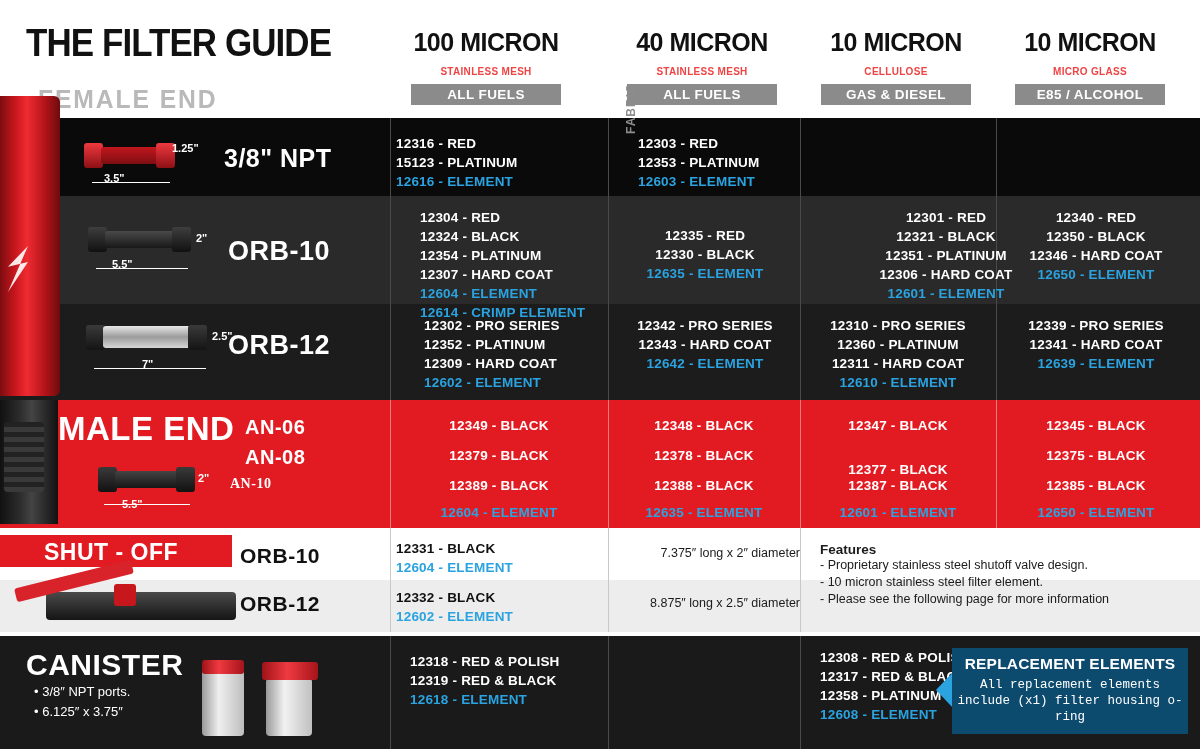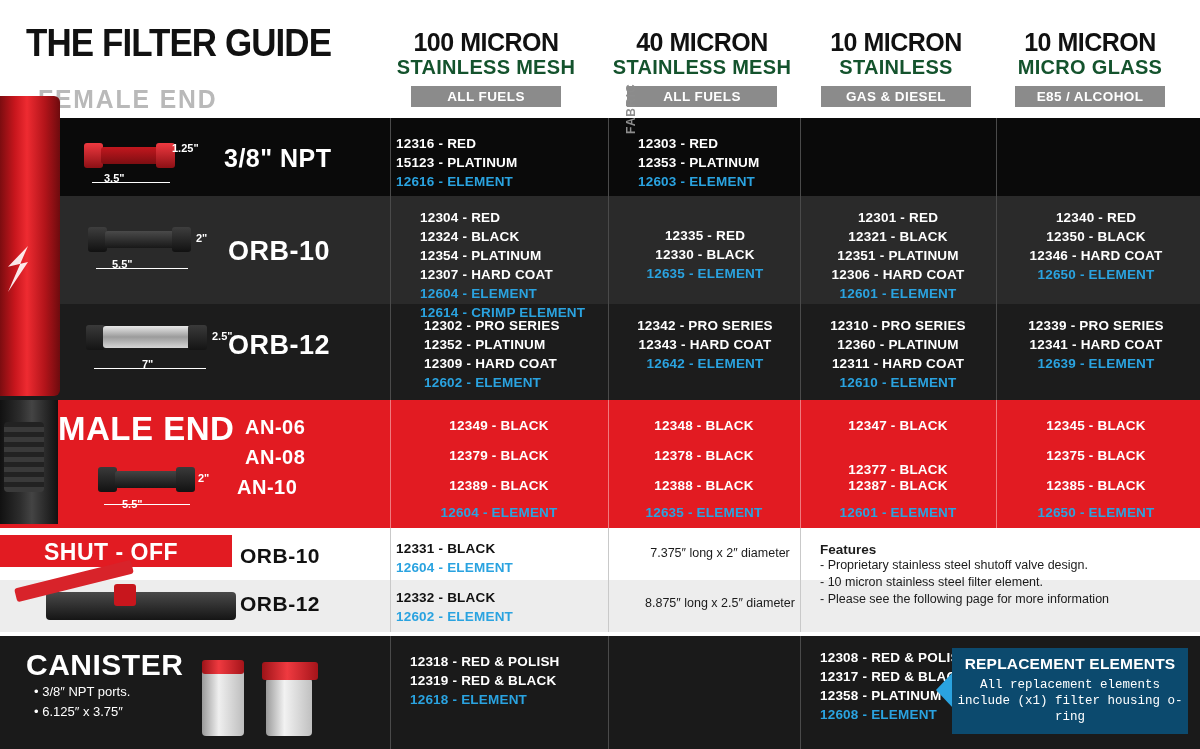--- a/index.html
+++ b/index.html
@@ -6,21 +6,21 @@
   body{width:1200px;height:749px;font-family:"Liberation Sans",sans-serif;position:relative;overflow:hidden;}
   .page{position:relative;width:1200px;height:749px;background:#ffffff;}
 
   
   .header{position:absolute;left:0;top:0;width:1200px;height:118px;background:#fff;}
   .title{position:absolute;left:26px;top:22px;font-size:38px;font-weight:bold;letter-spacing:-1px;color:#111;font-family:"Liberation Sans",sans-serif;font-stretch:condensed;transform:scaleX(0.92);transform-origin:left top;}
   .subtitle{position:absolute;left:38px;top:84px;font-size:26px;font-weight:bold;color:#b9b9b9;letter-spacing:2px;transform:scaleX(0.95);transform-origin:left top;}
 
   .colhead{position:absolute;top:30px;width:180px;text-align:center;}
   .colhead .micron{font-size:25px;font-weight:bold;color:#111;line-height:1.02;letter-spacing:-0.5px;}
-  .colhead .mat{font-size:20px;font-weight:bold;color:#14532d;letter-spacing:0.3px;margin-top:0;}
+  .colhead .mat{font-size:10px;font-weight:bold;color:#ef4444;letter-spacing:0.3px;margin-top:10px;}
   .colhead .pill{margin:7px auto 0;background:#8b8b8b;color:#fff;font-size:13.5px;font-weight:bold;padding:3px 0;width:150px;letter-spacing:0.4px;}
 
   
   .cell{position:absolute;text-align:center;}
   .cell .line{font-size:13.5px;font-weight:bold;line-height:19px;letter-spacing:0.2px;}
   .w{color:#ffffff;}
   .b{color:#111111;}
   .blue{color:#2aa3e0;}
 
   .rowlabel{position:absolute;font-weight:bold;letter-spacing:0.5px;}
@@ -61,21 +61,21 @@
   .filt .endL,.filt .endR{position:absolute;top:5px;width:19px;height:25px;border-radius:3px;}
   .filt .endL{left:0;}
   .dimv{position:absolute;font-size:11px;font-weight:bold;color:#fff;}
   .dimh{position:absolute;font-size:11px;font-weight:bold;color:#fff;}
   .tick{position:absolute;background:#fff;}
 
   .feat{position:absolute;color:#1b1b1b;}
   .feat .ft{font-size:13.5px;font-weight:bold;}
   .feat .fl{font-size:12.5px;line-height:17px;}
 
-  .note{position:absolute;font-size:12.5px;color:#1b1b1b;text-align:center;padding-left:16px;}
+  .note{position:absolute;font-size:12.5px;color:#1b1b1b;text-align:right;}
 
   .replbox{position:absolute;left:952px;top:648px;width:236px;height:86px;background:#0c4a6e;color:#fff;text-align:center;}
   .replbox .rt{font-size:15.5px;font-weight:bold;padding-top:7px;letter-spacing:0.2px;}
   .replbox .rl{font-size:12.5px;line-height:16px;padding-top:4px;font-family:Liberation Mono, monospace;}
   .replarrow{position:absolute;left:936px;top:672px;width:0;height:0;border-top:18px solid transparent;border-bottom:18px solid transparent;border-right:17px solid #2aa3e0;}
 
   .bullets{position:absolute;left:34px;top:682px;color:#fff;font-size:13px;line-height:20px;}
   .canister-title{position:absolute;left:26px;top:648px;font-size:30px;font-weight:bold;color:#fff;letter-spacing:0.5px;}
 
   .fabric{position:absolute;left:624px;top:134px;font-size:12px;font-weight:bold;color:#8d8d8d;transform:rotate(-90deg);transform-origin:left top;letter-spacing:1px;}
@@ -94,21 +94,21 @@
       <div class="mat">STAINLESS MESH</div>
       <div class="pill">ALL FUELS</div>
     </div>
     <div class="colhead" style="left:612px;">
       <div class="micron">40 MICRON</div>
       <div class="mat">STAINLESS MESH</div>
       <div class="pill">ALL FUELS</div>
     </div>
     <div class="colhead" style="left:806px;">
       <div class="micron">10 MICRON</div>
-      <div class="mat">STAINLESS</div>
+      <div class="mat">CELLULOSE</div>
       <div class="pill">GAS &amp; DIESEL</div>
     </div>
     <div class="colhead" style="left:1000px;">
       <div class="micron">10 MICRON</div>
       <div class="mat">MICRO GLASS</div>
       <div class="pill">E85 / ALCOHOL</div>
     </div>
   </div>
 
   <div class="sec black" style="top:118px;height:78px;"></div>
@@ -161,21 +161,21 @@
     <div class="line w">12354 - PLATINUM</div>
     <div class="line w">12307 - HARD COAT</div>
     <div class="line blue">12604 - ELEMENT</div>
     <div class="line blue">12614 - CRIMP ELEMENT</div>
   </div>
   <div class="cell" style="left:608px;top:226px;width:194px;">
     <div class="line w">12335 - RED</div>
     <div class="line w">12330 - BLACK</div>
     <div class="line blue">12635 - ELEMENT</div>
   </div>
-  <div class="cell" style="left:800px;top:208px;width:196px;">
+  <div class="cell" style="left:800px;top:208px;width:196px;padding-left:48px;">
     <div class="line w">12301 - RED</div>
     <div class="line w">12321 - BLACK</div>
     <div class="line w">12351 - PLATINUM</div>
     <div class="line w">12306 - HARD COAT</div>
     <div class="line blue">12601 - ELEMENT</div>
   </div>
   <div class="cell" style="left:996px;top:208px;width:200px;">
     <div class="line w">12340 - RED</div>
     <div class="line w">12350 - BLACK</div>
     <div class="line w">12346 - HARD COAT</div>
@@ -223,21 +223,21 @@
     <div class="endL" style="background:linear-gradient(180deg,#3a3a3a,#121212);"></div>
     <div class="tube" style="left:17px;width:64px;background:linear-gradient(180deg,#444,#161616);"></div>
     <div class="endR" style="left:78px;background:linear-gradient(180deg,#3a3a3a,#121212);"></div>
   </div>
   <div class="dimv" style="left:198px;top:472px;">2"</div>
   <div class="tick" style="left:104px;top:504px;width:86px;height:1px;"></div>
   <div class="dimh" style="left:122px;top:498px;">5.5"</div>
 
   <div class="rowlabel w" style="left:245px;top:416px;font-size:20px;">AN-06</div>
   <div class="rowlabel w" style="left:245px;top:446px;font-size:20px;">AN-08</div>
-  <div class="rowlabel w" style="left:237px;top:476px;font-size:20px;">AN-10</div>
+  <div class="rowlabel w" style="left:230px;top:476px;font-size:14px;font-family:Liberation Serif, serif;">AN-10</div>
 
   <div class="divider" style="left:390px;top:400px;height:128px;background:#f07a7e;"></div>
   <div class="divider" style="left:608px;top:400px;height:128px;background:#f07a7e;"></div>
   <div class="divider" style="left:800px;top:400px;height:128px;background:#f07a7e;"></div>
   <div class="divider" style="left:996px;top:400px;height:128px;background:#f07a7e;"></div>
 
   <div class="cell" style="left:390px;top:416px;width:218px;">
       <div class="line w">12349 - BLACK</div>
     </div>
   <div class="cell" style="left:608px;top:416px;width:192px;">

